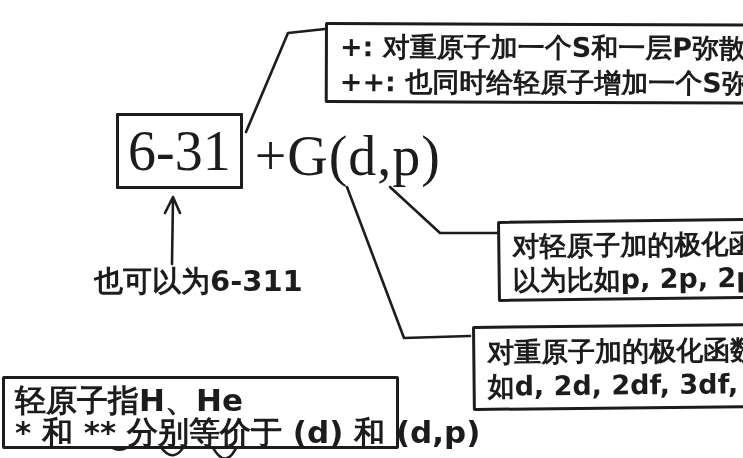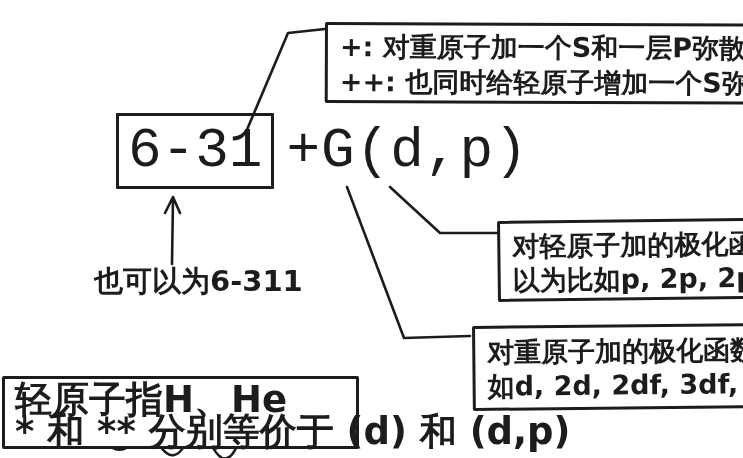--- a/index.html
+++ b/index.html
@@ -54,31 +54,31 @@
   #box-heavy {
     left: 472px; top: 326px;
     width: 340px; height: 85px;
     padding: 7px 0 0 12px;
     font-size: 27px; line-height: 34px;
     transform: rotate(-0.6deg);
     transform-origin: left top;
   }
   #box-legend {
     left: 2px; top: 376px;
-    width: 357px; height: 73px;
+    width: 397px; height: 73px;
     padding: 5px 0 0 10px;
-    font-size: 37px; line-height: 32px;
+    font-size: 31px; line-height: 32px;
   }
 
   .formula-row {
     position: absolute;
     left: 116px; top: 113px;
     display: flex;
-    align-items: center;
-    font-family: Liberation Mono, monospace;
+    align-items: flex-end;
+    font-family: Liberation Serif, serif;
     font-weight: 400;
     white-space: nowrap;
   }
   .formula-box {
     border: 3px solid #1c1c1c;
     border-radius: 1px;
     padding: 2px 9px;
     font-size: 56px;
     line-height: 66px;
   }

